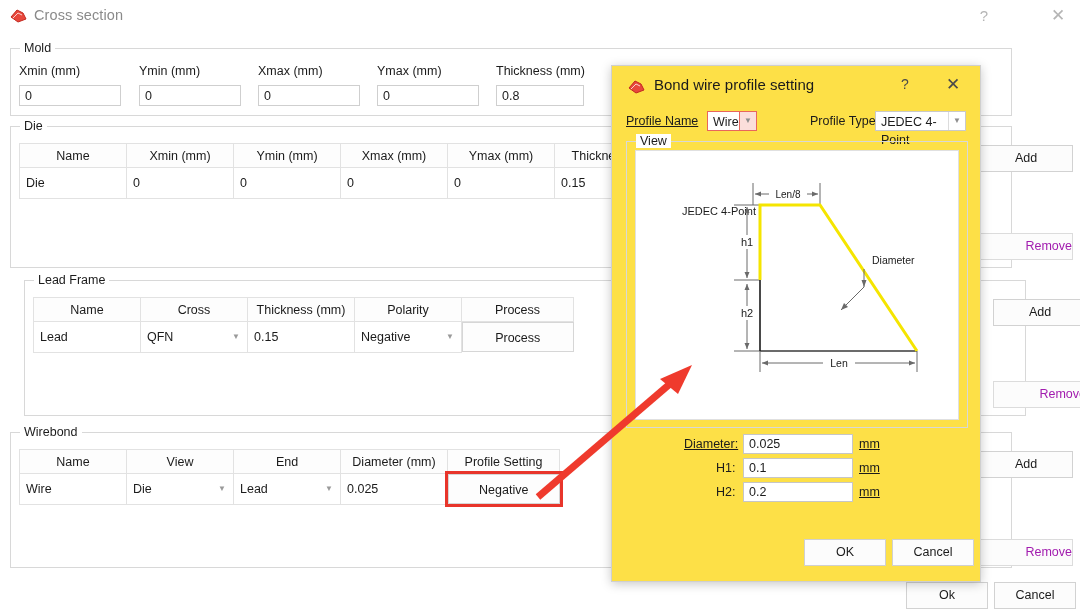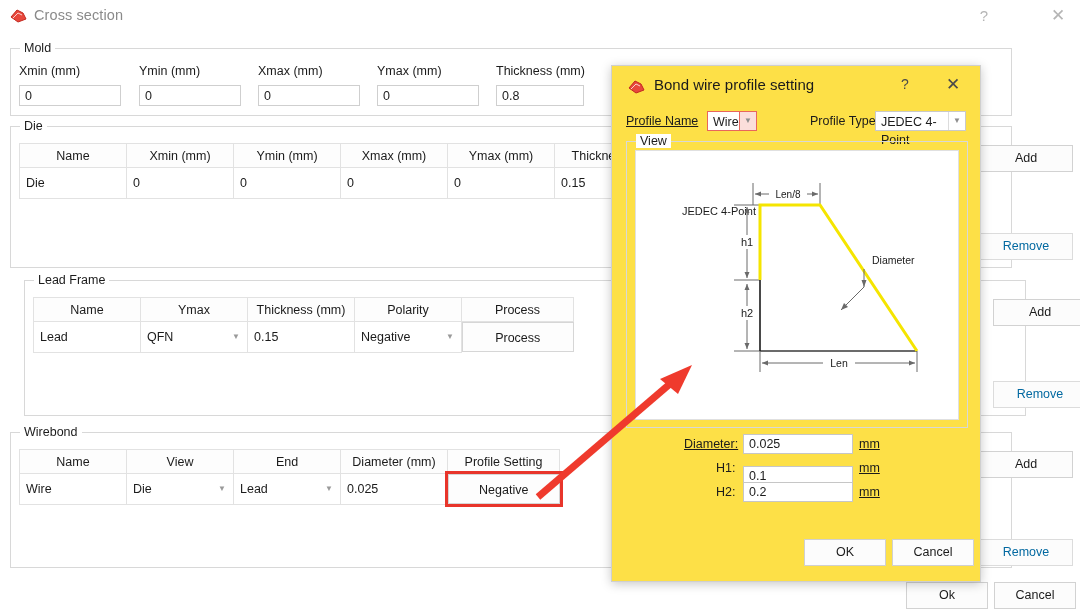--- a/index.html
+++ b/index.html
@@ -74,21 +74,21 @@
   }
   .tbl td.btncell { padding: 0; border: none; }
   .redbox { outline: 3px solid #e8352b; outline-offset: 0px; }
 
   
   .side-btn {
     position: absolute; width: 92px; height: 25px;
     border: 1px solid #d2d2d2; background: #fcfcfc;
     font-size: 12.5px; color: #1b1b1b; text-align: center; line-height: 24px;
   }
-  .side-btn.disabled { color: #0369a1; border-color: #dcdcdc; background: #fcfcfc; }
+  .side-btn.disabled { color: #a21caf; border-color: #dcdcdc; background: #fcfcfc; text-align: right; }
 
   
   .bot-btn {
     position: absolute; width: 80px; height: 25px; top: 582px;
     border: 1px solid #d2d2d2; background: #fcfcfc;
     font-size: 12.5px; color: #1b1b1b; text-align: center; line-height: 24px;
   }
 
   
   .arrow-svg { position: absolute; left: 520px; top: 355px; width: 200px; height: 150px; pointer-events: none; }
@@ -213,21 +213,21 @@
       <colgroup>
           <col style="width:107px">
           <col style="width:107px">
           <col style="width:107px">
           <col style="width:107px">
           <col style="width:112px">
         </colgroup>
       <thead>
         <tr>
           <th>Name</th>
-          <th>Ymax</th>
+          <th>Cross</th>
           <th>Thickness (mm)</th>
           <th>Polarity</th>
           <th>Process</th>
         </tr>
       </thead>
       <tbody>
         <tr>
           <td>Lead</td>
           <td>
             <span>QFN</span>
@@ -367,21 +367,21 @@
           <text id="dg-len" x="203" y="216" text-anchor="middle" font-family="Liberation Sans, sans-serif" font-size="10.5" fill="#1b1b1b">Len</text>
         </svg>
       </div>
     </div>
 
     <div class="dlg-lbl" style="left:72px;  top:371px;text-decoration:underline;">Diameter:</div>
     <input class="dlg-inp" style="left: 131px; top: 368px; width: 110px;" value="0.025">
     <div class="dlg-unit" style="left:247px; top:371px;">mm</div>
 
     <div class="dlg-lbl" style="left:104px; top:395px;">H1:</div>
-    <input class="dlg-inp" style="left: 131px; top: 392px; width: 110px; margin-top: 8px;" value="0.1">
+    <input class="dlg-inp" style="left: 131px; top: 392px; width: 110px;" value="0.1">
     <div class="dlg-unit" style="left:247px; top:395px;">mm</div>
 
     <div class="dlg-lbl" style="left:104px; top:419px;">H2:</div>
     <input class="dlg-inp" style="left: 131px; top: 416px; width: 110px;" value="0.2">
     <div class="dlg-unit" style="left:247px; top:419px;">mm</div>
 
     <div class="dlg-btn" style="left:192px;">OK</div>
     <div class="dlg-btn" style="left:280px;">Cancel</div>
   </div>
 

